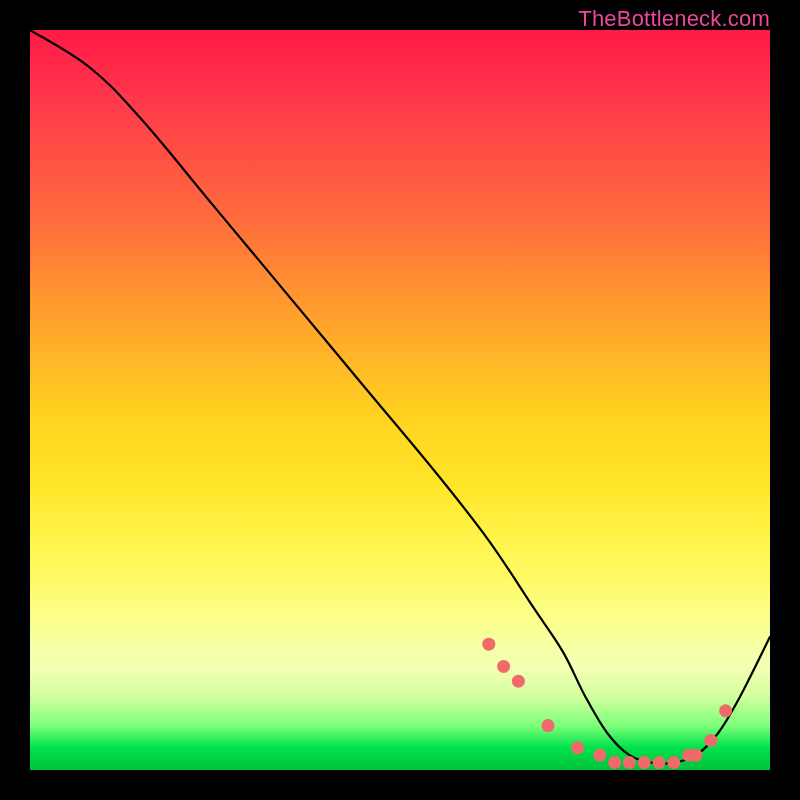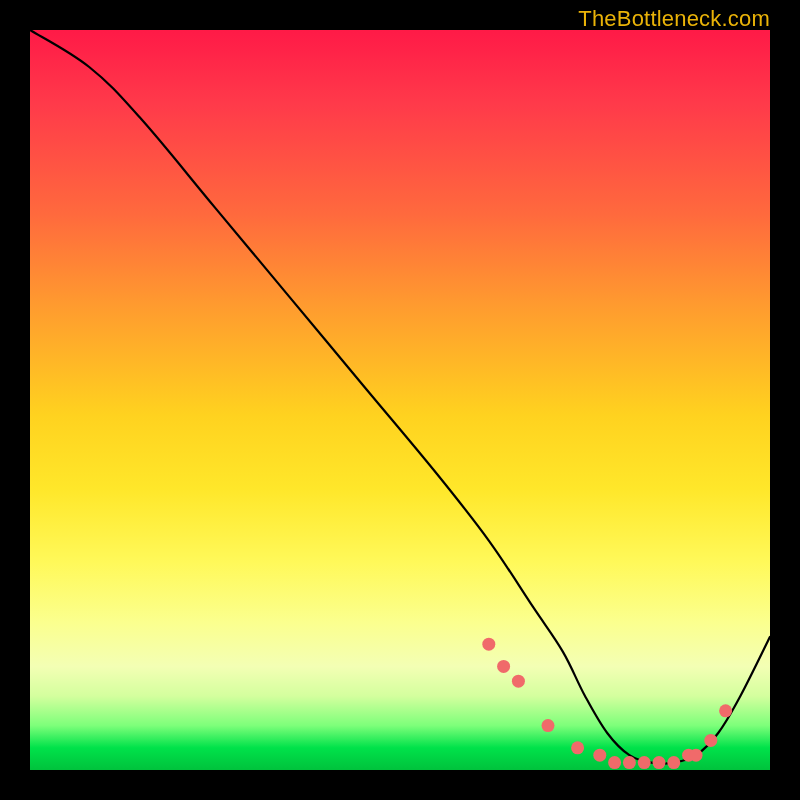--- a/index.html
+++ b/index.html
@@ -38,21 +38,21 @@
       #d4ff9e 90%,
       #7dff7a 94%,
       #00e24a 97%,
       #00c23c 100%
     );
   }
   .watermark {
     position: absolute;
     top: 6px;
     right: 30px;
-    color: #eab308;
+    color: #ec4899;
     font-size: 22px;
     font-weight: 500;
     letter-spacing: 0.2px;
     user-select: none;
   }
   svg.curve {
     position: absolute;
     top: 0;
     left: 0;
     width: 740px;

